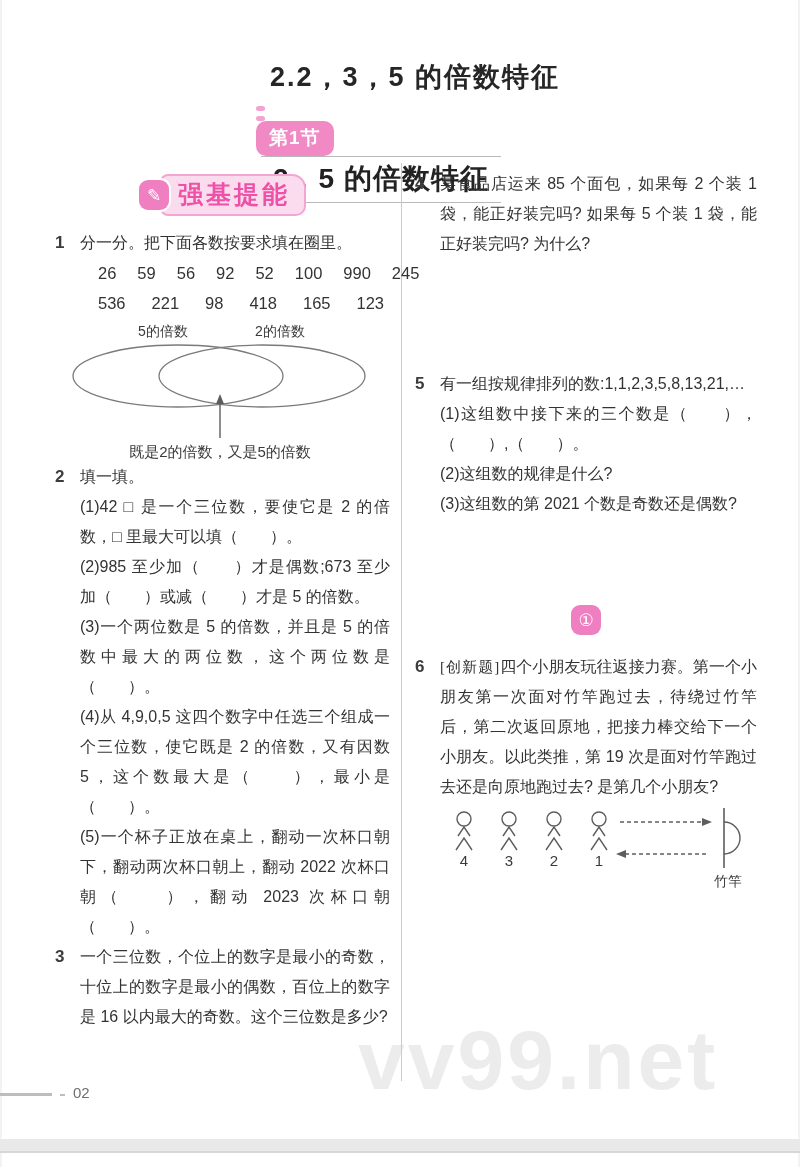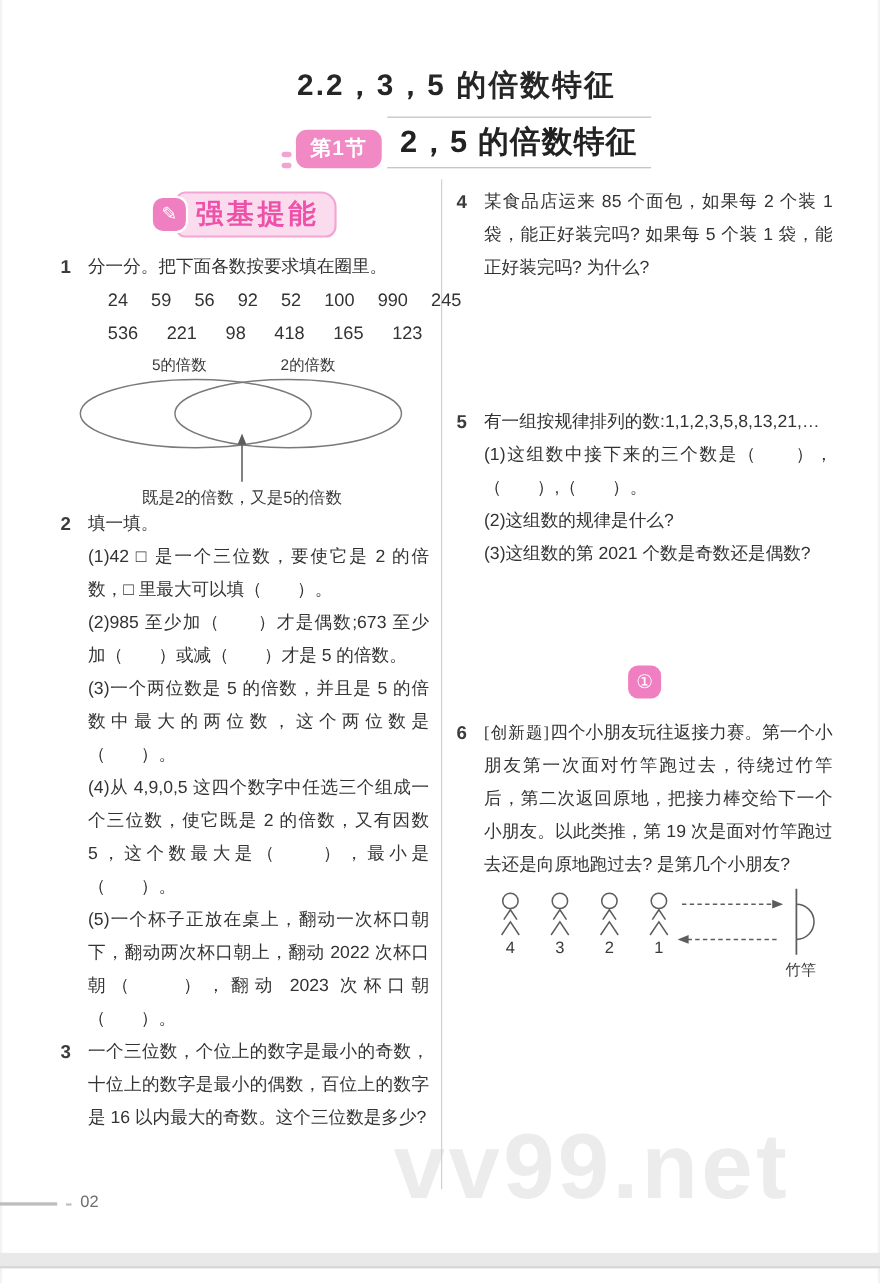--- a/index.html
+++ b/index.html
@@ -14,21 +14,21 @@
   .watermark {
     position:absolute; left:358px; top:1012px; font-size:84px; font-weight:800;
     color:#ececec; letter-spacing:3px; white-space:nowrap; z-index:0;
   }
 
   .title {
     position:absolute; top:44px; left:0; width:100%; margin:15px; text-align:center;
     font-size:27px; font-weight:bold; color:#262626; letter-spacing:2px; z-index:1;
   }
 
-  .section-header { position:absolute; top:106px; left:256px; display:flex; align-items:flex-end; z-index:1; }
+  .section-header { position:absolute; top:106px; left:256px; display:flex; align-items:flex-start; z-index:1;flex-direction:column; }
   .dashes { display:flex; flex-direction:column; gap:5px; margin-right:4px; }
   .dashes i { display:block; width:9px; height:5px; border-radius:3px; background:#f2a3d2; }
   .section-badge {
     background:#f089c4; color:#fff; font-weight:bold; font-size:19px;
     padding:4px 13px 5px; border-radius:10px; letter-spacing:1px; z-index:2;
   }
   .section-title {
     border-top:1px solid #b9b9b9; border-bottom:1px solid #b9b9b9;
     font-size:28px; font-weight:bold; color:#222; padding:3px 12px 4px;
     margin-left:5px; letter-spacing:1px;
@@ -106,21 +106,21 @@
     <div class="cap">
       <span class="cap-icon">✎</span>
       <span class="cap-pill">强基提能</span>
     </div>
 
     <div class="prob">
       <span class="pnum">1</span>
       <div class="pbody">
         <div class="ptext">分一分。把下面各数按要求填在圈里。</div>
         <div class="numrow">
-          <span>24</span>
+          <span>26</span>
           <span>59</span>
           <span>56</span>
           <span>92</span>
           <span>52</span>
           <span>100</span>
           <span>990</span>
           <span>245</span>
         </div>
         <div class="numrow r2">
           <span>536</span>

